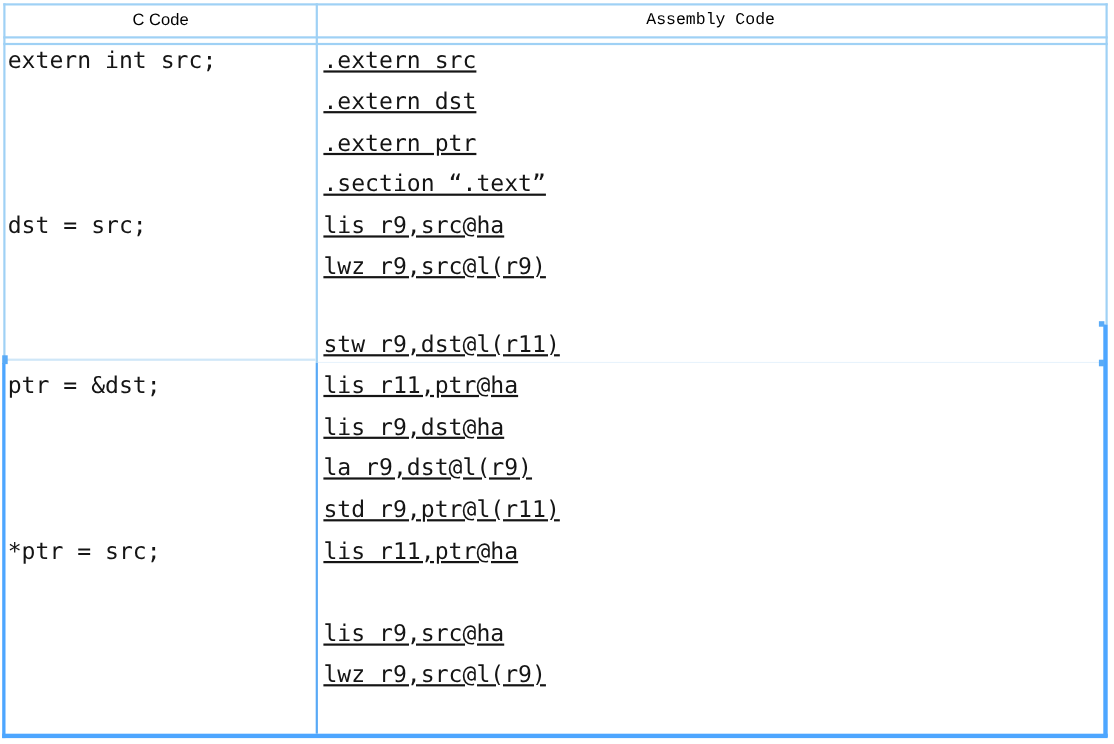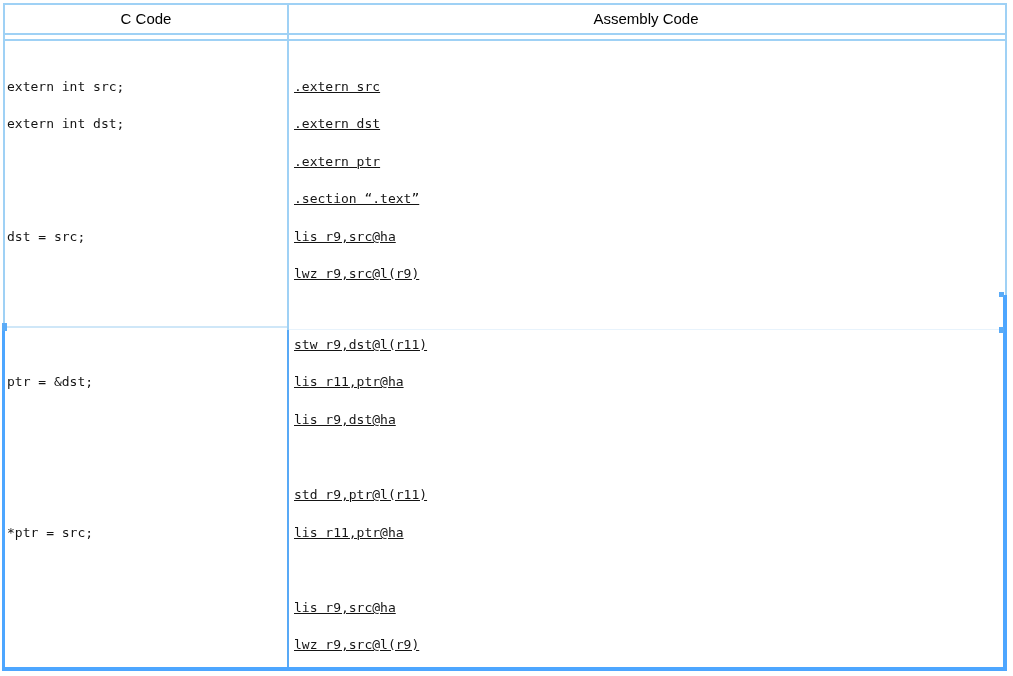--- a/index.html
+++ b/index.html
@@ -35,30 +35,29 @@
     position: absolute;
     top: 5px;
     height: 16px;
     line-height: 28px;
     text-align: center;
     font-family: "Liberation Sans", sans-serif;
     font-size: 15px;
     color: #000000;
   }
   .header-cell.c-col-head   { left: 5px;   width: 282px; }
-  .header-cell.asm-col-head { left: 289px; width: 714px; }
+  .header-cell.asm-col-head { left: 289px; width: 714px; font-family: Liberation Mono, monospace; }
   
   .code-line {
     position: absolute;
     height: 24px;
     line-height: 24px;
-    font-size: 13px;
+    font-size: 21px;
     color: #151515;
     white-space: pre;
-    margin-top: 32px;
   }
   .c-line   { left: 7px; }
   .asm-line { left: 294px; text-decoration: underline; }
 </style>
 </head>
 <body>
 
 <div class="screen">
 
   <div class="abs b-light top-border"></div>
@@ -74,35 +73,35 @@
   <div class="abs row-divider-left"></div>
   <div class="abs row-divider-right"></div>
   <div class="abs seam-tick-left"></div>
   <div class="abs seam-tick-right-1"></div>
   <div class="abs seam-tick-right-2"></div>
 
   <div class="header-cell c-col-head">C Code</div>
   <div class="header-cell asm-col-head">Assembly Code</div>
 
   <div class="code-line c-line" style="top:43px">extern int src;</div>
-  <div class="code-line c-line" style="top:80px">extern int dst;</div>
   <div class="code-line c-line" style="top:193px">dst = src;</div>
 
   <div class="code-line asm-line" style="top:43px">.extern src</div>
   <div class="code-line asm-line" style="top:80px">.extern dst</div>
   <div class="code-line asm-line" style="top:118px">.extern ptr</div>
   <div class="code-line asm-line" style="top:155px">.section “.text”</div>
   <div class="code-line asm-line" style="top:193px">lis r9,src@ha</div>
   <div class="code-line asm-line" style="top:230px">lwz r9,src@l(r9)</div>
   <div class="code-line asm-line" style="top:301px">stw r9,dst@l(r11)</div>
 
   <div class="code-line c-line" style="top:338px">ptr = &amp;dst;</div>
 
   <div class="code-line asm-line" style="top:338px">lis r11,ptr@ha</div>
   <div class="code-line asm-line" style="top:376px">lis r9,dst@ha</div>
+  <div class="code-line asm-line" style="top:413px">la r9,dst@l(r9)</div>
   <div class="code-line asm-line" style="top:451px">std r9,ptr@l(r11)</div>
 
   <div class="code-line c-line" style="top:489px">*ptr = src;</div>
 
   <div class="code-line asm-line" style="top:489px">lis r11,ptr@ha</div>
   <div class="code-line asm-line" style="top:564px">lis r9,src@ha</div>
   <div class="code-line asm-line" style="top:601px">lwz r9,src@l(r9)</div>
 
 </div>
 

